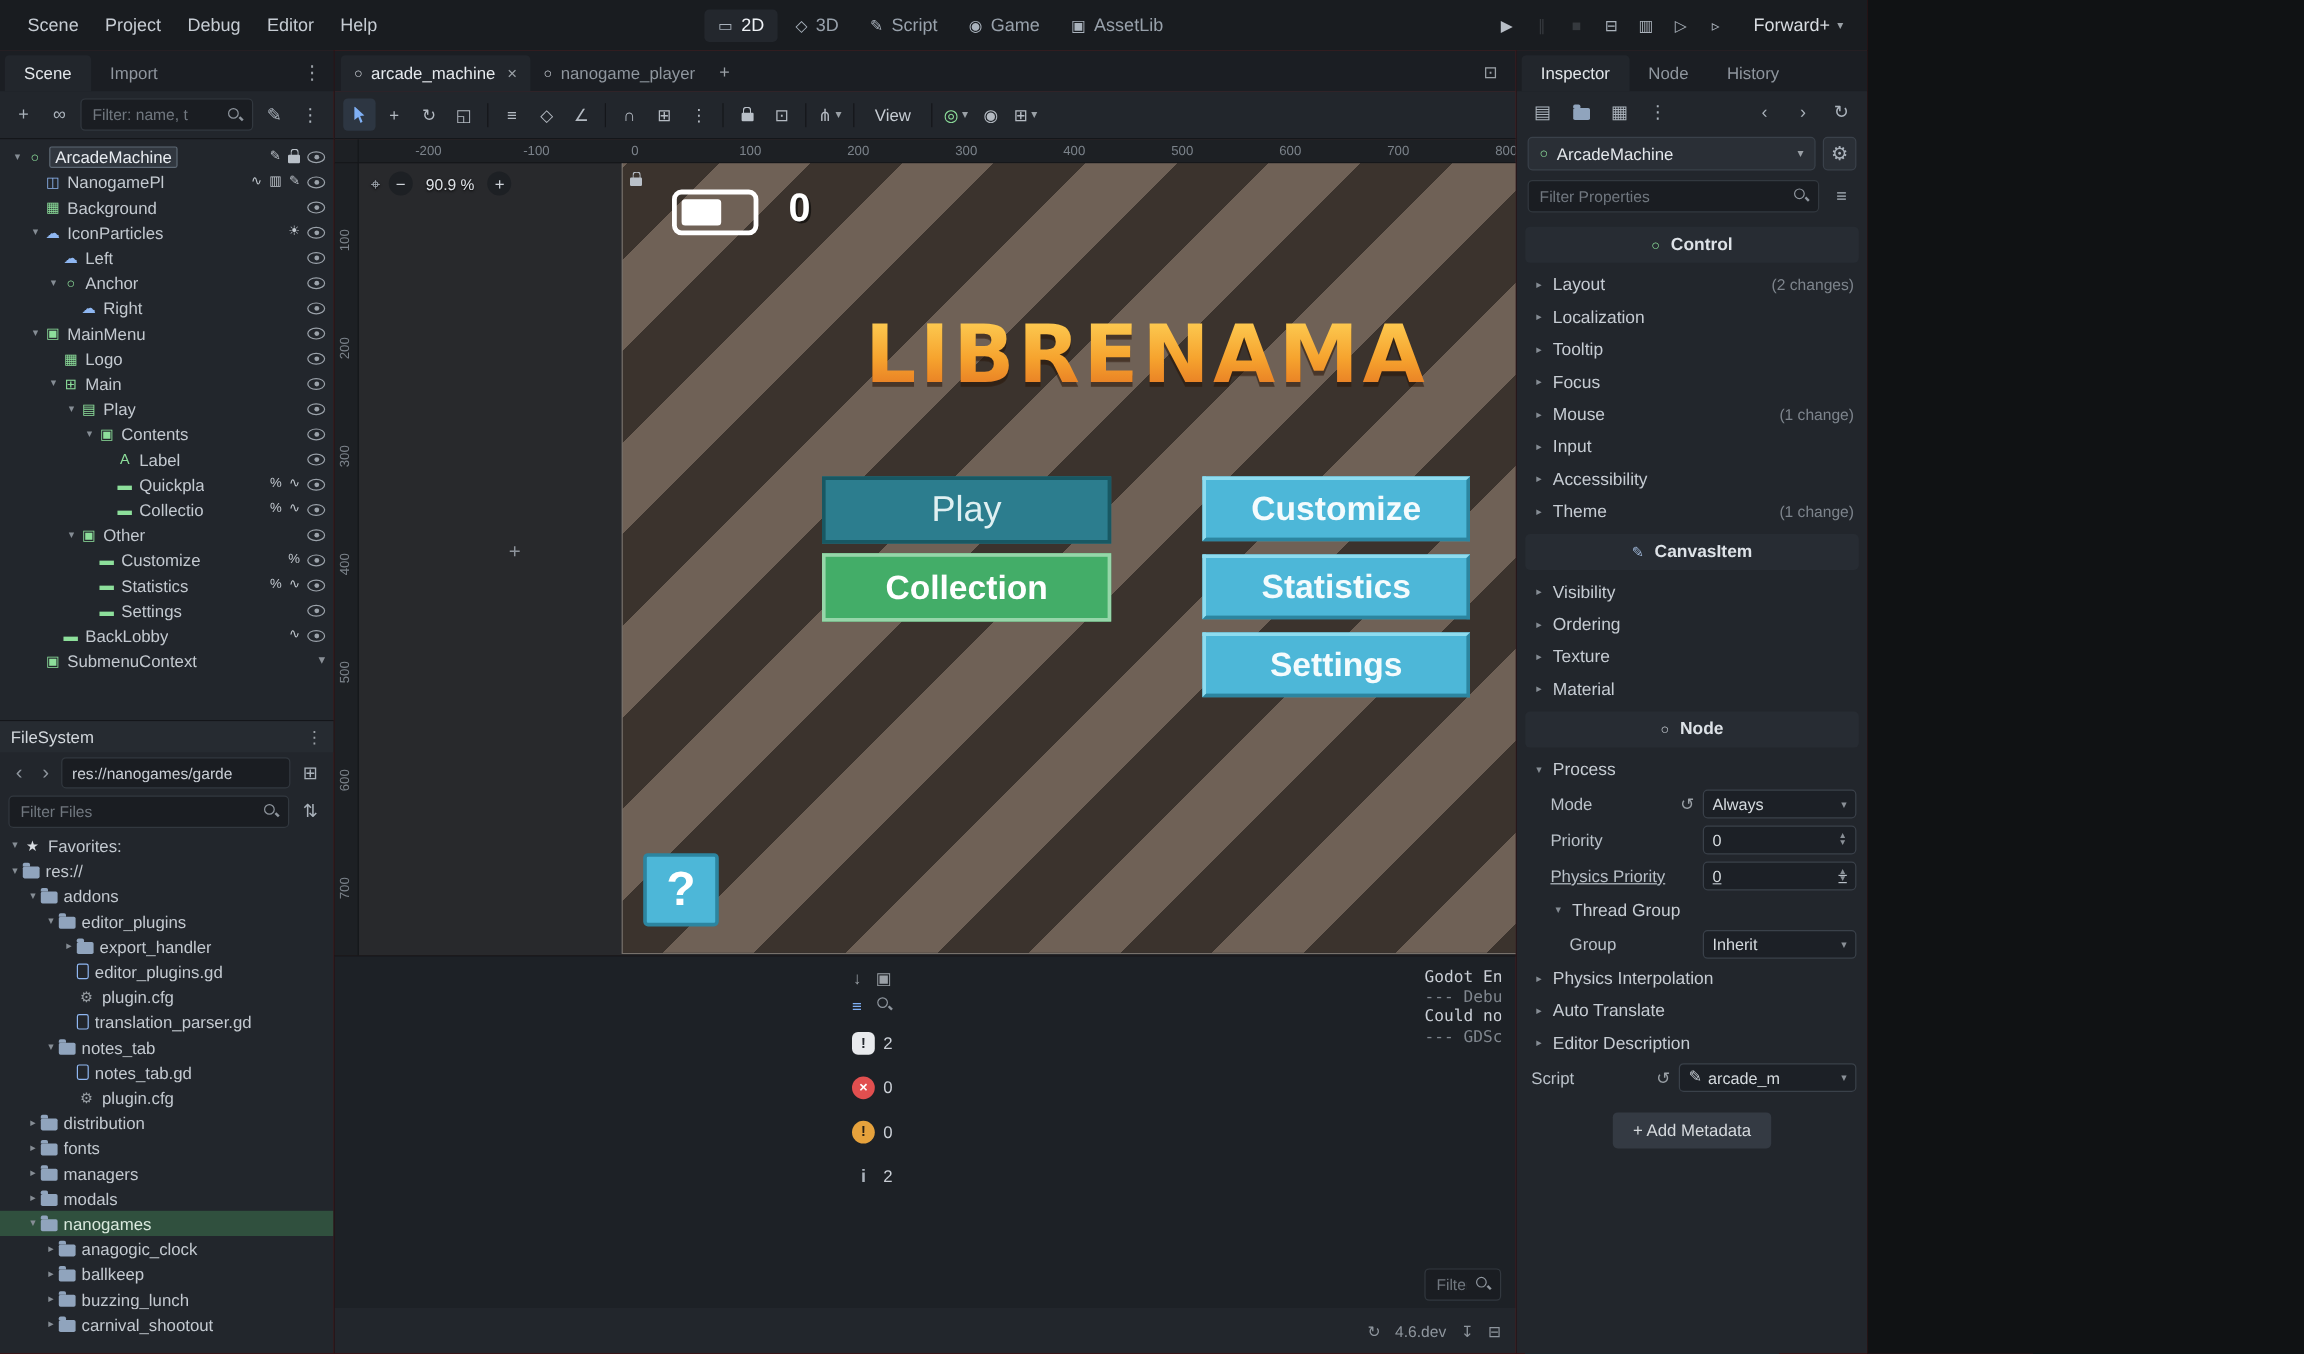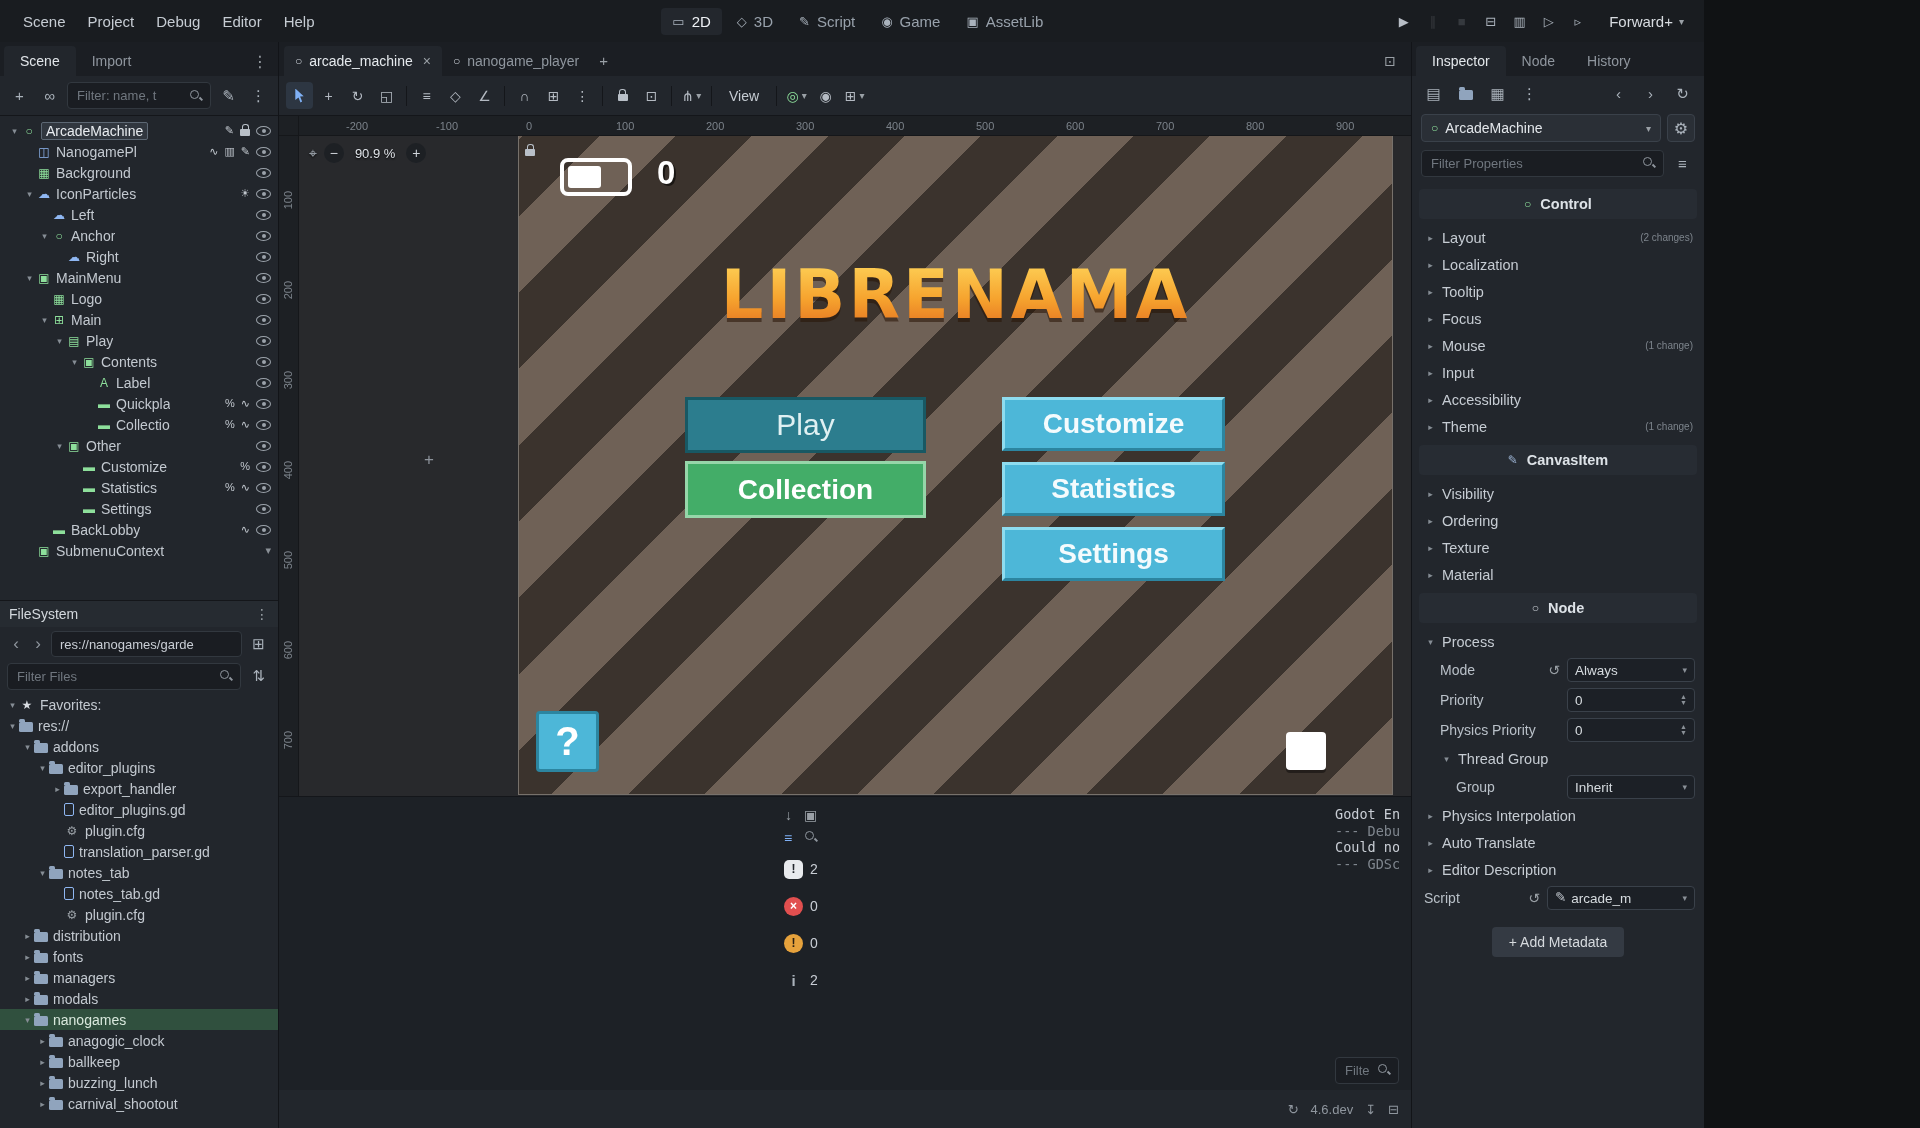--- a/index.html
+++ b/index.html
@@ -1,17 +1,17 @@
 <!DOCTYPE html>
 <html><head>
 <meta charset="utf-8">
 <style>
   html,body{margin:0;padding:0;background:#101214;font-family:"Liberation Sans","DejaVu Sans",sans-serif;color:#c9ced5}
   *{box-sizing:border-box}
-  .app{width:1704px;height:1128px;overflow:hidden;display:flex;flex-direction:column;background:#7f1d1d;user-select:none}
+  .app{width:1556px;height:1128px;overflow:hidden;display:flex;flex-direction:column;background:#7f1d1d;user-select:none}
   .gi{display:inline-flex;align-items:center;justify-content:center;line-height:1}
   input{font-family:inherit}
   input::placeholder{color:#70777f}
 
   
   .menubar{height:42px;display:flex;align-items:center;padding:0 12px;background:#191c20;flex:none}
   .menus{display:flex}
   .menu-item{padding:5px 11px;font-size:15px;color:#c6ccd3;border-radius:4px}
   .ws{display:flex;gap:4px;margin:0 auto}
   .ws-item{display:flex;align-items:center;gap:7px;padding:5px 11px;font-size:15px;color:#98a1ab;border-radius:4px}
@@ -145,21 +145,21 @@
   .node-row{height:36px;display:flex;align-items:center;gap:6px;padding:0 9px;flex:none}
   .node-pill{flex:1;min-width:0;height:28px;background:#2a2f36;border:1px solid #3a414a;border-radius:4px;display:flex;align-items:center;gap:7px;padding:0 9px;color:#e3e7eb;font-size:14px}
   .node-pill .chev{margin-left:auto}
   .sq-btn{width:28px;height:28px;background:#2a2f36;border:1px solid #3a414a;border-radius:4px;display:flex;align-items:center;justify-content:center;color:#aab2bb;flex:none}
   .filter-row-i{height:34px;display:flex;gap:6px;padding:0 9px;align-items:center;flex:none}
   .i-content{flex:1;overflow:hidden;padding:4px 0 0}
   .isec{height:30px;margin:5px 7px;background:#272c33;border-radius:4px;display:flex;align-items:center;justify-content:center;gap:9px;color:#dde2e7;font-size:14.5px;font-weight:bold}
   .isec .gi{font-size:12px}
   .igroup{height:27px;display:flex;align-items:center;gap:5px;padding-right:11px;color:#c6ccd3;font-size:14.5px}
   .igroup .garrow{width:13px;text-align:center;color:#868d95;font-size:9px;flex:none}
-  .igroup .note{margin-left:auto;color:#7d848c;font-size:10px}
+  .igroup .note{margin-left:auto;color:#7d848c;font-size:13px}
   .iprop{height:30px;display:flex;align-items:center;padding-right:9px;color:#b9c0c8;font-size:14px;gap:7px}
   .iprop .spacer{flex:1}
   .revert{color:#9aa0a6;font-size:14px}
   .pill{width:128px;height:24px;background:#1c2026;border:1px solid #3a414a;border-radius:4px;display:flex;align-items:center;padding:0 7px;gap:5px;color:#d6dbdf;font-size:13.5px;flex:none}
   .pill.wide{width:148px}
   .pill .pval{overflow:hidden;white-space:nowrap}
   .pill .pchev{margin-left:auto;color:#8a9097;font-size:9px}
   .steppers{margin-left:auto;display:flex;flex-direction:column;font-size:7px;line-height:6px;color:#8a9097}
   .meta-wrap{display:flex;justify-content:center;margin-top:14px}
   .meta-btn{height:30px;padding:0 17px;background:#343a43;border-radius:4px;color:#d6dade;font-size:14px;display:flex;align-items:center}
@@ -890,21 +890,21 @@
             <span class="plabel">Priority</span>
             <span class="spacer"></span>
             <div class="pill">
               <span class="pval">0</span>
               <span class="steppers">
                 <span>▲</span>
                 <span>▼</span>
               </span>
             </div>
           </div>
-          <div class="iprop" style="padding-left: 28px;">
+          <div class="iprop" style="padding-left: 28px; text-decoration: underline;">
             <span class="plabel">Physics Priority</span>
             <span class="spacer"></span>
             <div class="pill">
               <span class="pval">0</span>
               <span class="steppers">
                 <span>▲</span>
                 <span>▼</span>
               </span>
             </div>
           </div>

